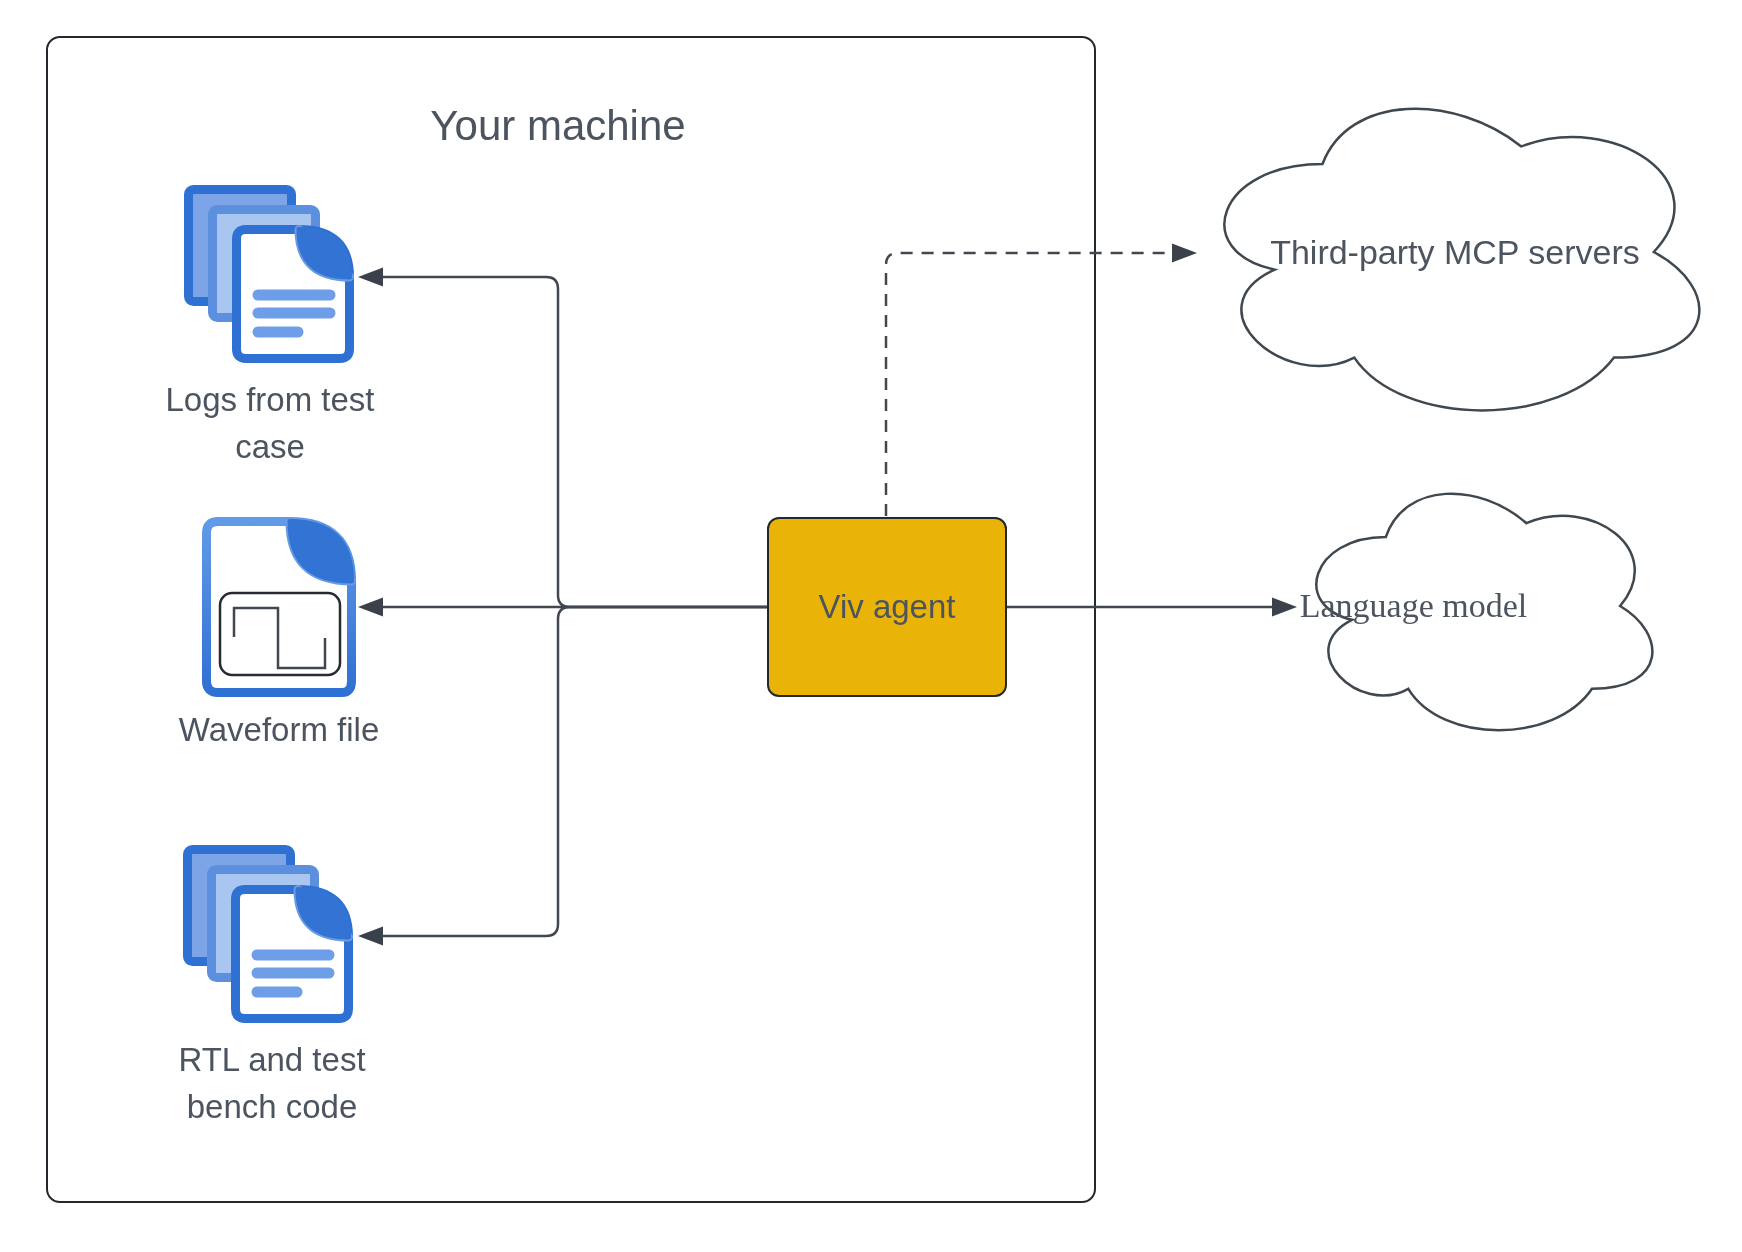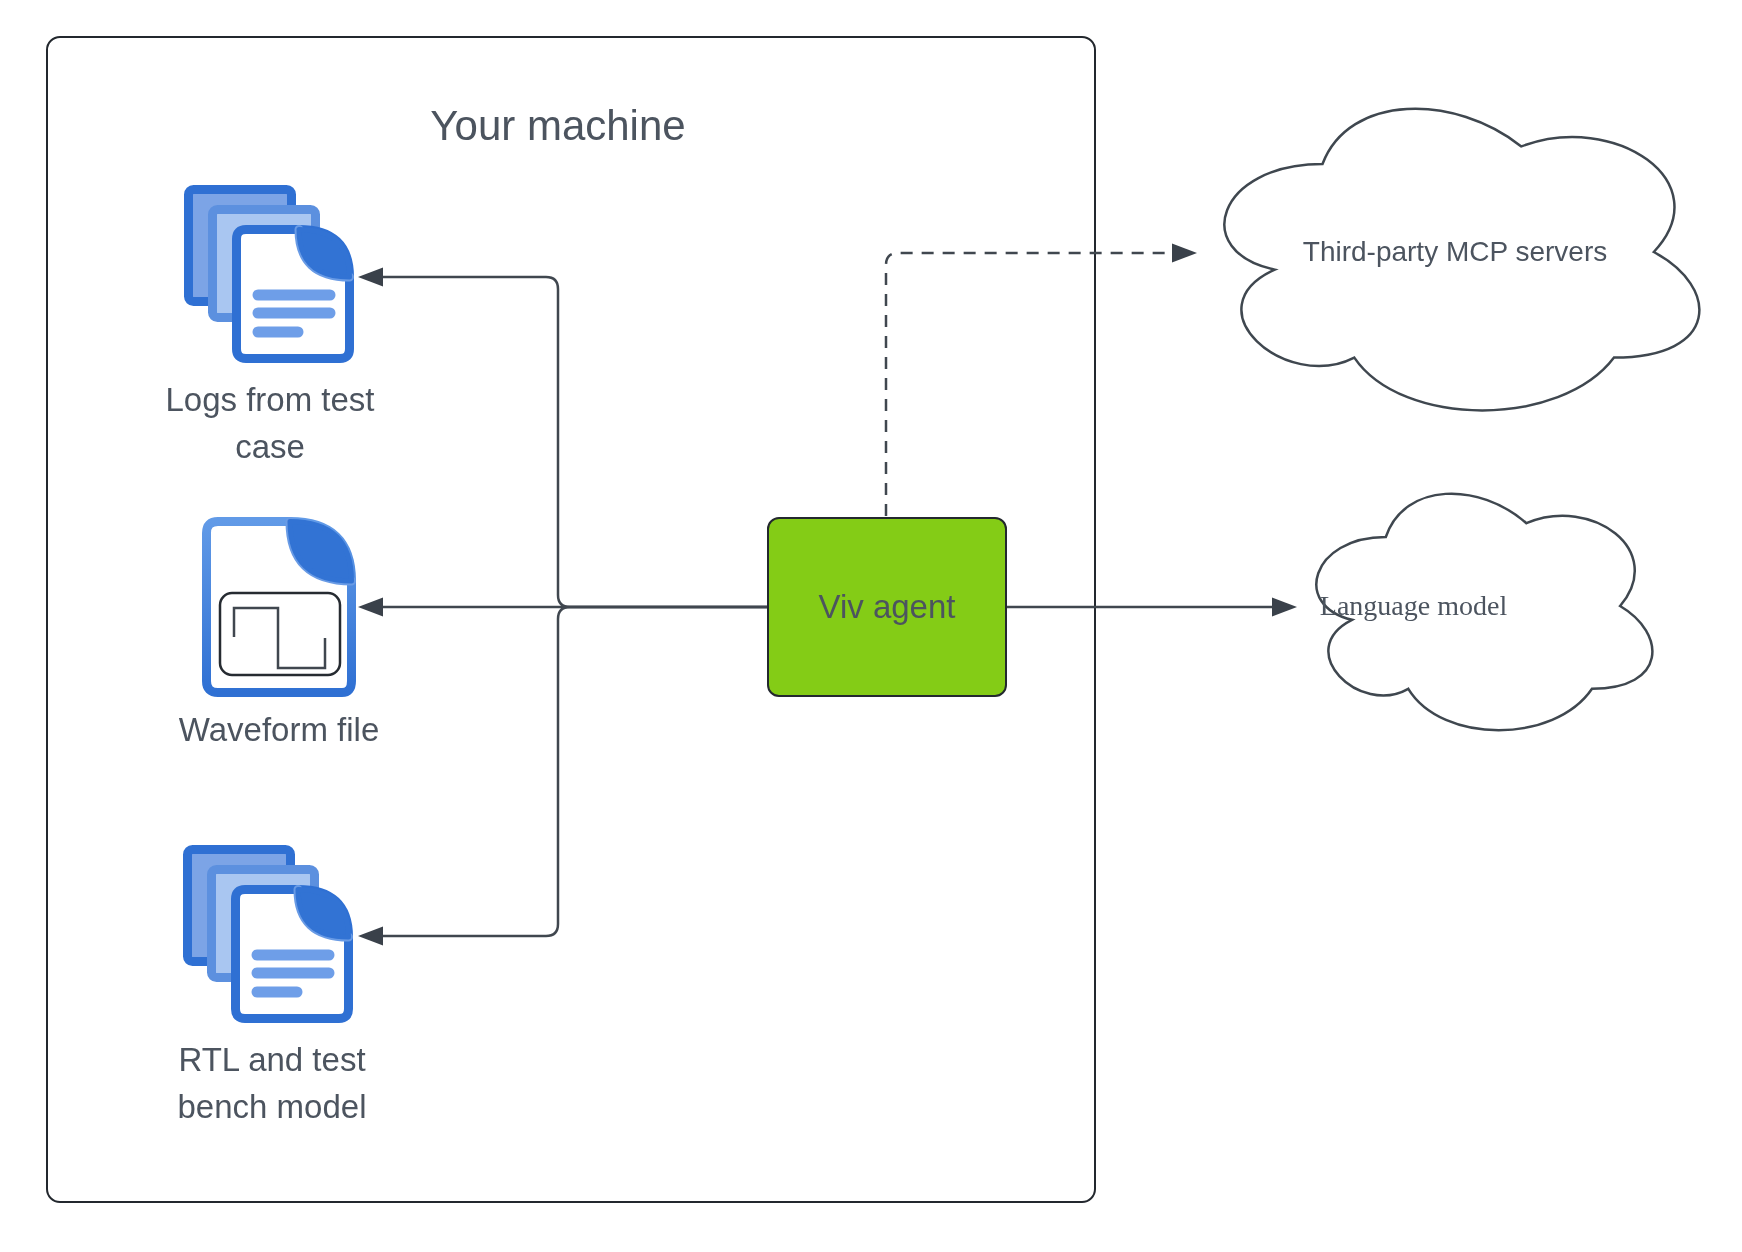--- a/index.html
+++ b/index.html
@@ -18,27 +18,27 @@
     font-size:42px;line-height:50px;color:#4C545F;
   }
   .node-label{
     text-align:center;font-size:33px;line-height:47px;color:#4C545F;
   }
   #logs-label{left:140px;top:376px;width:260px;}
   #waveform-label{left:129px;top:706px;width:300px;}
   #rtl-label{left:142px;top:1036px;width:260px;}
   #viv-box{
     left:767px;top:517px;width:240px;height:180px;
-    border:2.5px solid #23282E;border-radius:12px;background:#84cc16;
+    border:2.5px solid #23282E;border-radius:12px;background:#eab308;
     box-sizing:border-box;display:flex;align-items:center;justify-content:center;
     font-size:33px;color:#4C545F;
   }
   .cloud-label{
     display:flex;align-items:center;justify-content:center;text-align:right;
-    font-size:28px;color:#4C545F;pointer-events:none;
+    font-size:34px;color:#4C545F;pointer-events:none;
   }
   #mcp-label{left:1190px;top:76px;width:530px;height:352px;}
   #lm-label{left:1226px;top:468px;width:375px;height:276px;font-family:Liberation Serif, serif;}
   svg{display:block;}
   .wire{pointer-events:none;}
 </style>
 </head>
 <body>
 
 <div id="stage">
@@ -102,21 +102,21 @@
     <rect x="28.5" y="24.5" width="103" height="108" rx="5" fill="#A9C6F1" stroke="#5C90DF" stroke-width="9"></rect>
     <path d="M62,44.5 H115 Q165.5,44.5 165.5,92 V164 Q165.5,173.5 156,173.5 H62 Q52.5,173.5 52.5,164 V54 Q52.5,44.5 62,44.5 Z" fill="#ffffff" stroke="#2F70D3" stroke-width="9" stroke-linejoin="round"></path>
     <path d="M115,44.5 Q115,92 165.5,92" fill="none" stroke="#699BE5" stroke-width="9" stroke-linecap="round"></path>
     <path d="M115,44.5 Q165.5,44.5 165.5,92 Q115,92 115,44.5 Z" fill="#3273D4" stroke="#3273D4" stroke-width="5" stroke-linejoin="round"></path>
     <g stroke="#6E9EE8" stroke-width="11" stroke-linecap="round">
       <path d="M74,110 H146"></path>
       <path d="M74,128 H146"></path>
       <path d="M74,147 H114"></path>
     </g>
   </svg>
-  <div class="abs node-label" id="rtl-label">RTL and test bench model</div>
+  <div class="abs node-label" id="rtl-label">RTL and test bench code</div>
 
   <div class="abs" id="viv-box">
     <span>Viv agent</span>
   </div>
 
   <svg class="abs" style="left:1187px;top:73px" width="536" height="358" viewBox="-3 -3 536 358">
     <path d="M132.5,88 C26.5,88 0,176 84.8,193.6 C0,232.3 95.4,316.8 164.3,281.6 C212,352 371,352 424,281.6 C530,281.6 530,211.2 463.8,176 C530,105.6 424,35.2 331.3,70.4 C265,17.6 159,17.6 132.5,88 Z" fill="#ffffff" stroke="#3F474F" stroke-width="2.5"></path>
   </svg>
   <div class="abs cloud-label" id="mcp-label">Third-party MCP servers</div>
 

